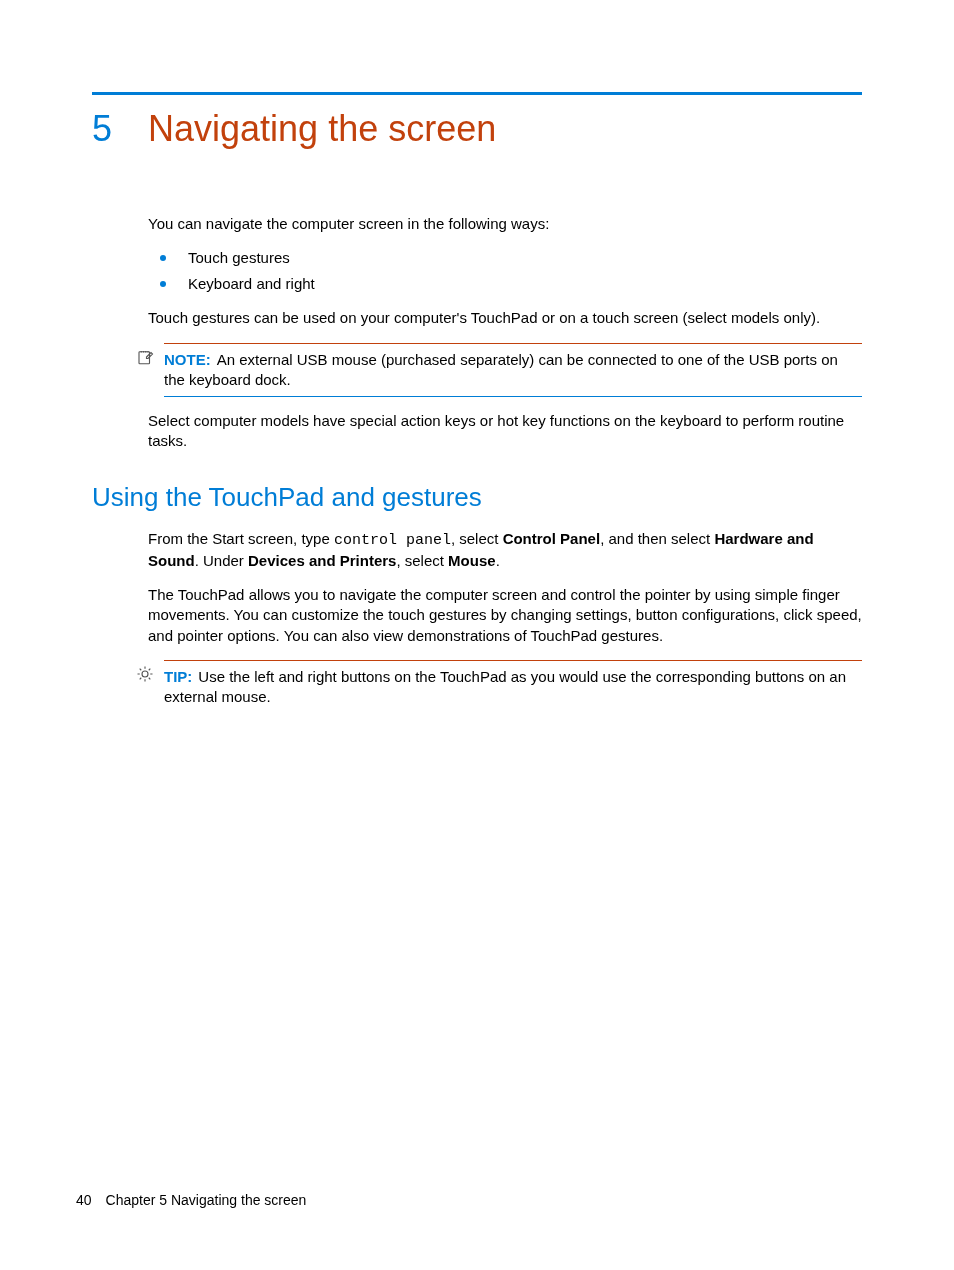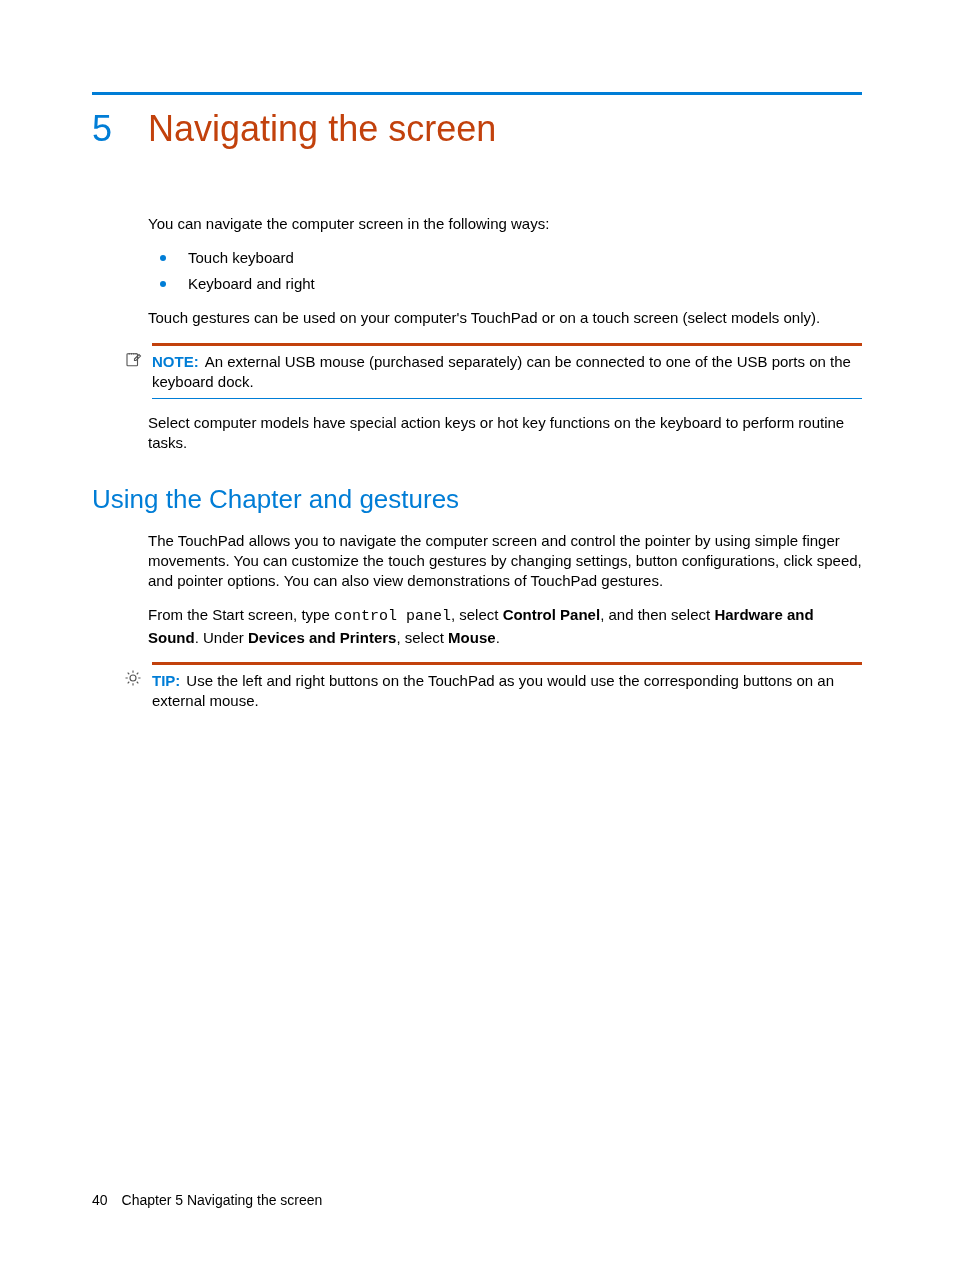--- a/index.html
+++ b/index.html
@@ -6,72 +6,72 @@
   .page{width:954px;height:1270px;position:relative;box-sizing:border-box;padding:92px 92px 60px 92px}
   .rule{border-top:3px solid #007dd6;margin-bottom:10px}
   .chapter-head{display:flex;align-items:baseline;gap:36px;margin-bottom:60px}
   .chnum{font-size:36px;font-weight:400;color:#007dd6}
   .chtitle{font-size:36px;font-weight:400;color:#c2410c}
   .body{margin-left:56px}
   .para{margin:0 0 14px 0}
   ul.bul{list-style:none;padding:0;margin:0 0 14px 0}
   ul.bul li{position:relative;padding-left:40px;margin:6px 0}
   ul.bul li::before{content:"";position:absolute;left:12px;top:7px;width:6px;height:6px;border-radius:50%;background:#007dd6}
-  .callout{border-top:3px solid #c2410c;border-bottom:1px solid #007dd6;padding:6px 0;margin:0 0 14px 4px;position:relative}
+  .callout{border-top:1px solid #c2410c;border-bottom:1px solid #007dd6;padding:6px 0;margin:0 0 14px 16px;position:relative}
   .callout .icon{position:absolute;left:-28px;top:4px;color:#555}
   .callout .label{color:#007dd6;font-weight:bold;margin-right:6px}
   .callout-text{display:inline}
   .h2{color:#007dd6;font-size:26px;font-weight:400;margin:28px 0 14px -56px}
   .mono{font-family:"Courier New",monospace}
   .bold{font-weight:bold}
-  .footer{position:absolute;left:92px;bottom:60px;font-size:14px}
+  .footer{position:absolute;left:76px;bottom:60px;font-size:14px}
   .footer .pg{margin-right:14px}
 </style>
 </head>
 <body>
 
 <div class="page">
 
   <div class="rule"></div>
   <div class="chapter-head">
     <span class="chnum">5</span>
     <span class="chtitle">Navigating the screen</span>
   </div>
 
   <div class="body">
 
     <p class="para">You can navigate the computer screen in the following ways:</p>
 
     <ul class="bul">
-      <li>Touch keyboard</li>
+      <li>Touch gestures</li>
       <li>Keyboard and right</li>
     </ul>
 
     <p class="para">Touch gestures can be used on your computer's TouchPad or on a touch screen (select models only).</p>
 
     <div class="callout">
       <span class="icon">
         <svg width="18" height="18" viewBox="0 0 24 24" fill="none" stroke="currentColor" stroke-width="1.5">
             <rect x="4" y="5" width="14" height="16" rx="1"></rect>
             <path d="M7 4v2M10 4v2M13 4v2M16 4v2"></path>
             <path d="M14 12l6-6 2 2-6 6h-2v-2z"></path>
           </svg>
       </span>
       <span class="label">NOTE:</span><span class="callout-text">An external USB mouse (purchased separately) can be connected to one of the USB ports on the keyboard dock.</span>
     </div>
 
     <p class="para">Select computer models have special action keys or hot key functions on the keyboard to perform routine tasks.</p>
 
-    <h2 class="h2">Using the Chapter and gestures</h2>
-
-    <p class="para">The TouchPad allows you to navigate the computer screen and control the pointer by using simple finger movements. You can customize the touch gestures by changing settings, button configurations, click speed, and pointer options. You can also view demonstrations of TouchPad gestures.</p>
+    <h2 class="h2">Using the TouchPad and gestures</h2>
 
     <p class="para">
       <span>From the Start screen, type </span><span class="mono">control panel</span><span>, select </span><span class="bold">Control Panel</span><span>, and then select </span><span class="bold">Hardware and Sound</span><span>. Under </span><span class="bold">Devices and Printers</span><span>, select </span><span class="bold">Mouse</span><span>.</span>
     </p>
+
+    <p class="para">The TouchPad allows you to navigate the computer screen and control the pointer by using simple finger movements. You can customize the touch gestures by changing settings, button configurations, click speed, and pointer options. You can also view demonstrations of TouchPad gestures.</p>
 
     <div class="callout" style="border-bottom:none;margin-bottom:0">
       <span class="icon">
         <svg width="18" height="18" viewBox="0 0 24 24" fill="none" stroke="currentColor" stroke-width="1.5">
             <circle cx="12" cy="12" r="4"></circle>
             <path d="M12 2v3M12 19v3M2 12h3M19 12h3M4.9 4.9l2.1 2.1M17 17l2.1 2.1M4.9 19.1L7 17M17 7l2.1-2.1"></path>
           </svg>
       </span>
       <span class="label">TIP:</span><span class="callout-text">Use the left and right buttons on the TouchPad as you would use the corresponding buttons on an external mouse.</span>
     </div>

